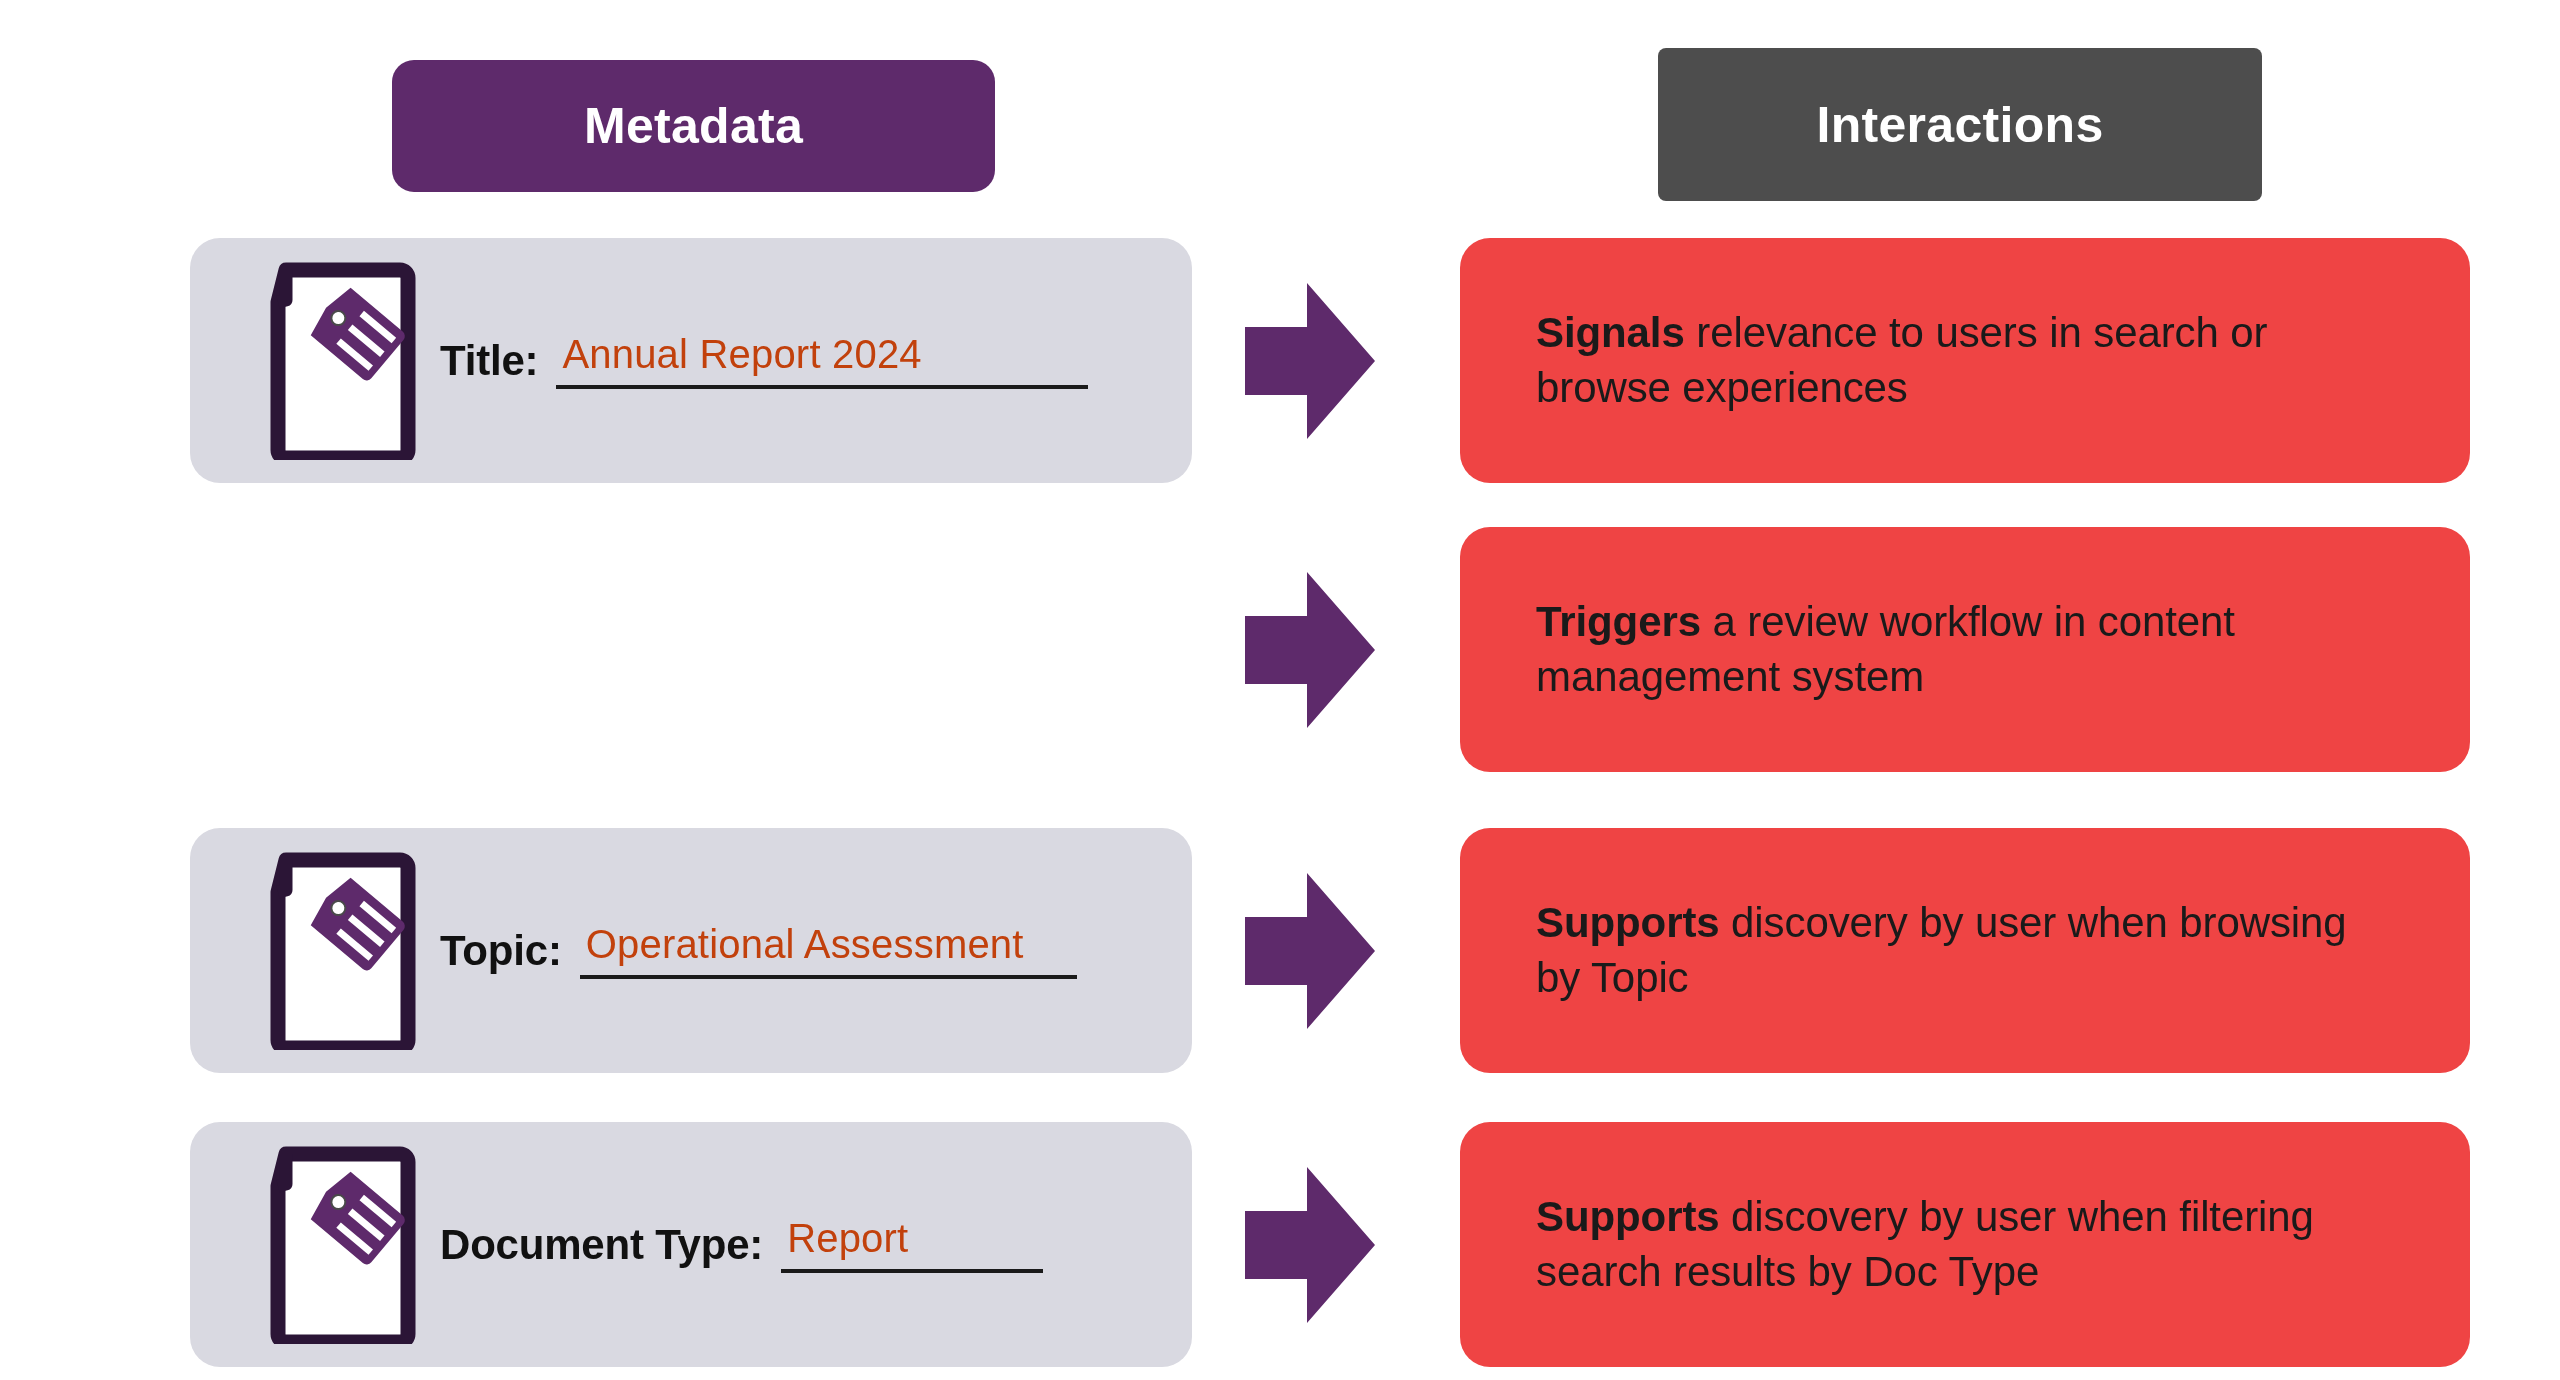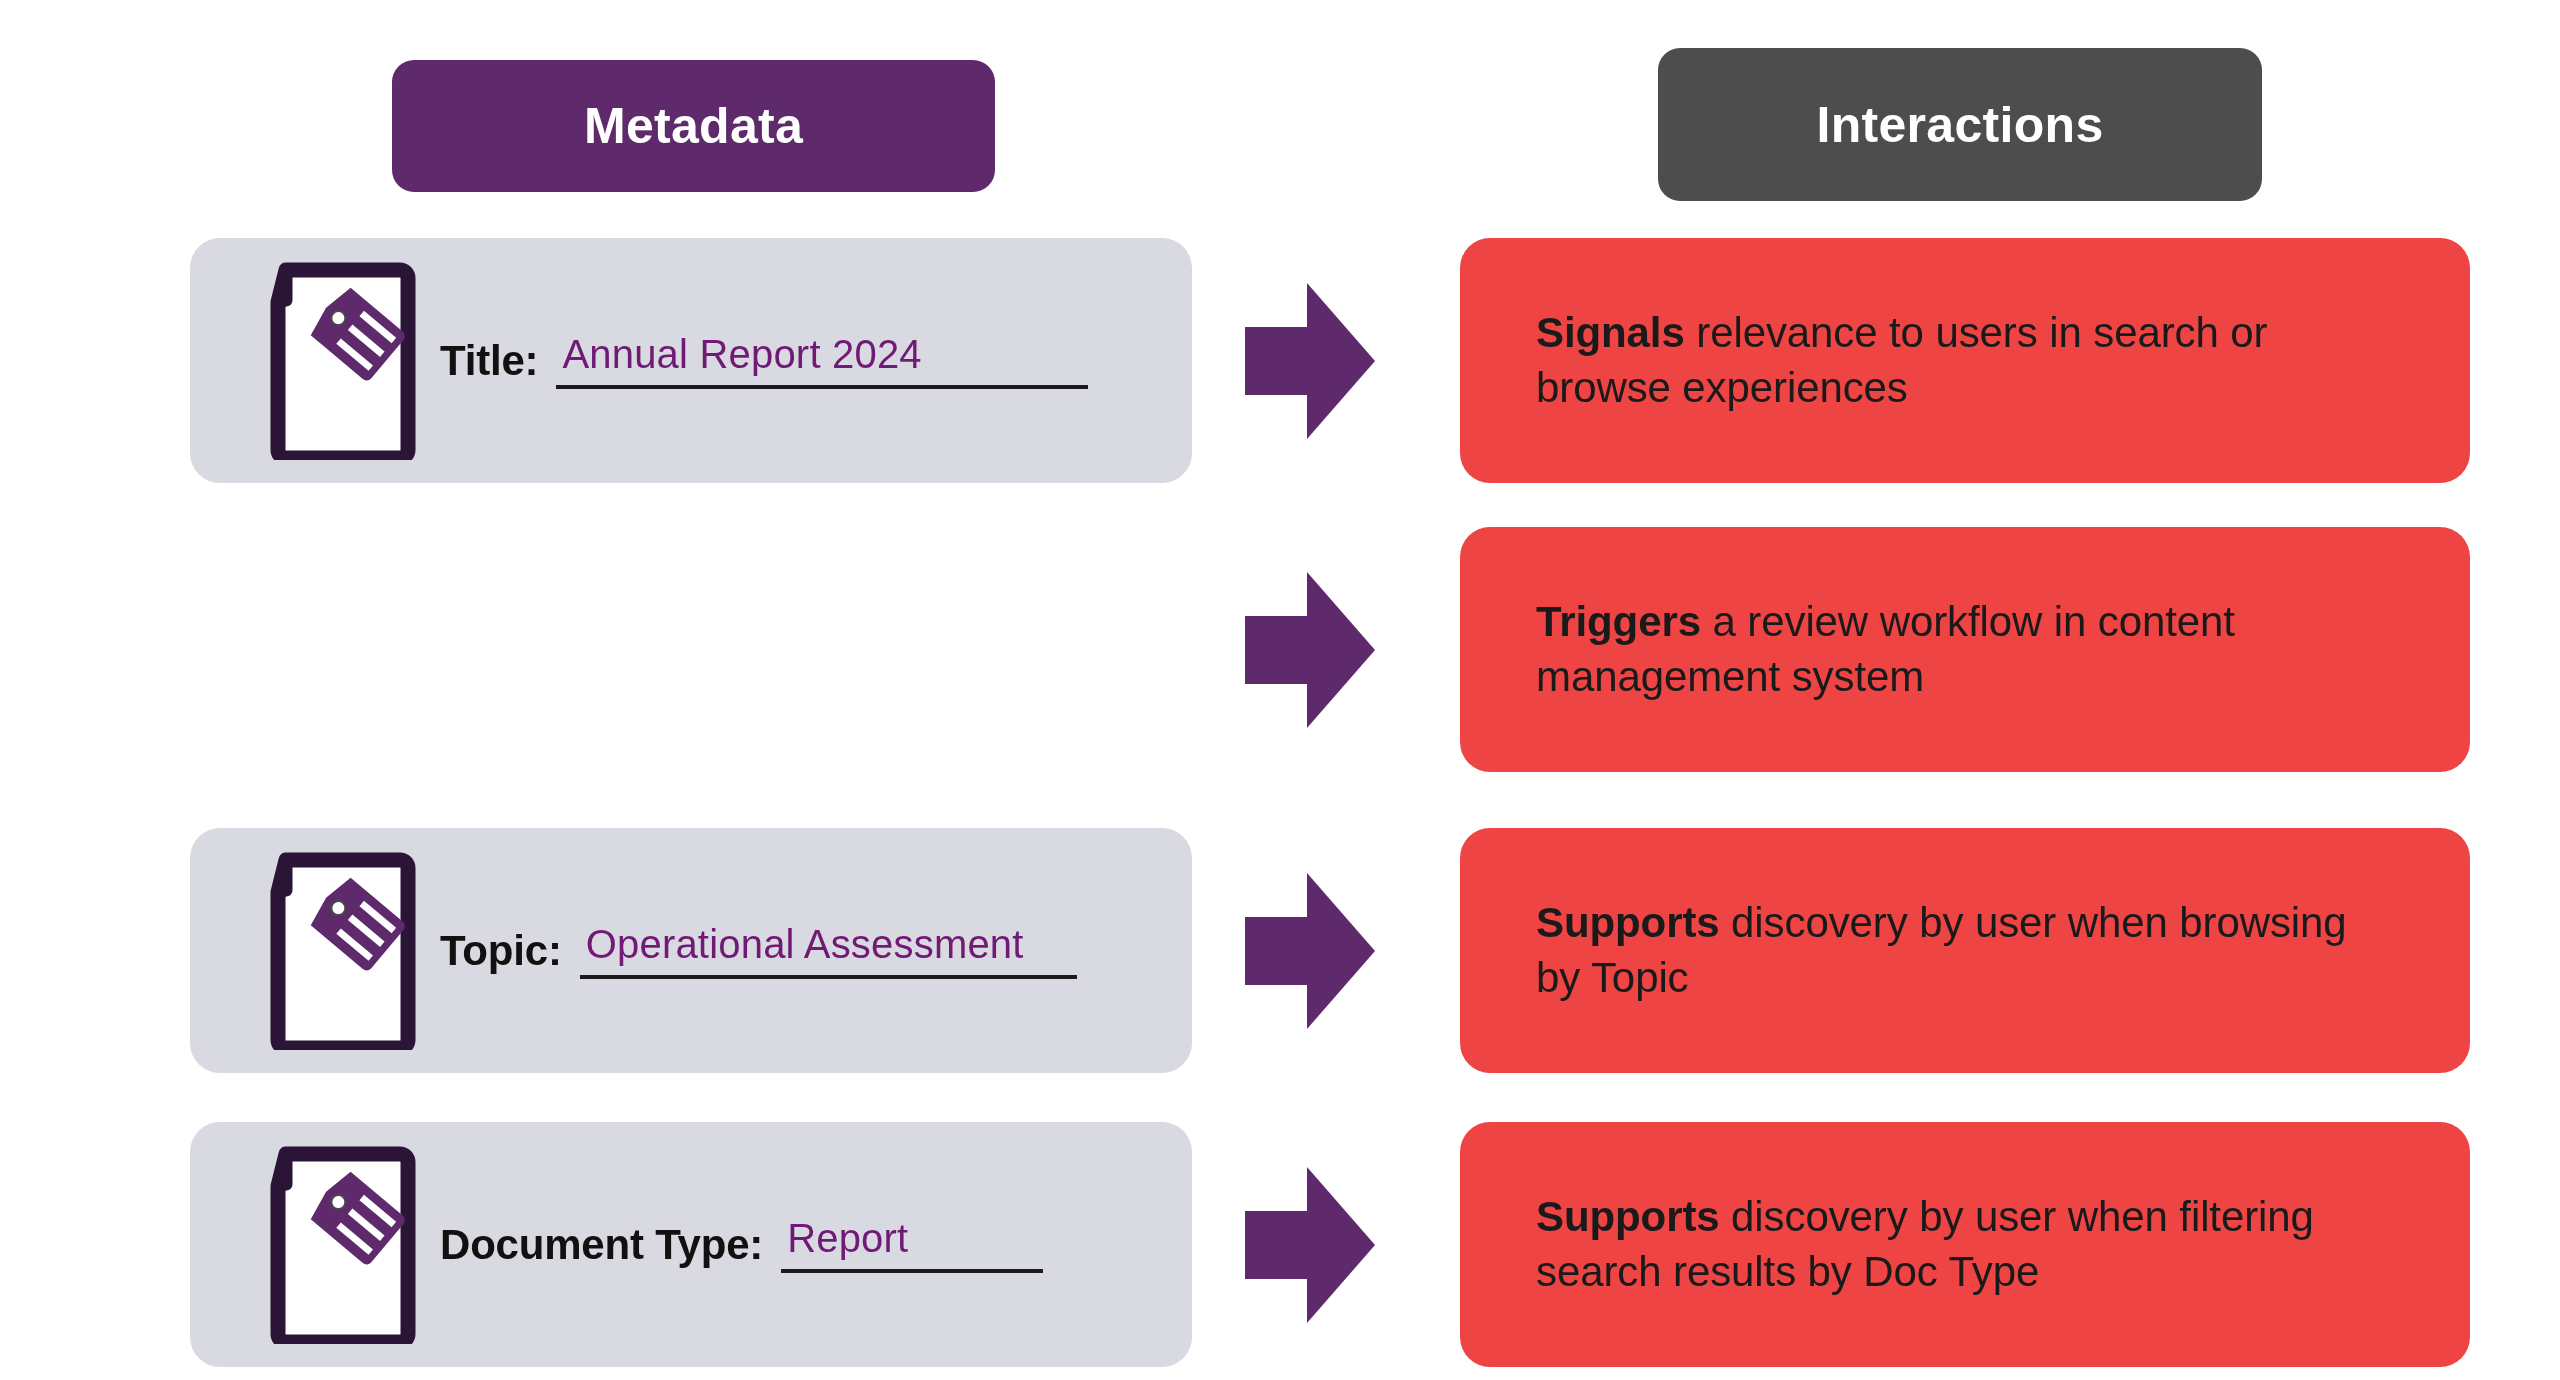--- a/index.html
+++ b/index.html
@@ -40,20 +40,21 @@
     width: 603px;
     height: 132px;
     background: #5E2A6B;
   }
   .col-header.interactions {
     left: 1658px;
     top: 30px;
     width: 604px;
     height: 153px;
     background: #4D4D4D;
+    border-radius: 8px;
   }
 
   
   .rows {
     position: absolute;
     left: 0;
     top: 0;
     width: 2560px;
     height: 1380px;
   }
@@ -106,21 +107,21 @@
   }
   .field-value-wrap {
     display: inline-block;
     margin-left: 18px;
     border-bottom: 4px solid #1a1a1a;
     padding: 0 6px 8px 6px;
     min-width: 240px;
   }
   .field-value {
     font-size: 40px;
-    color: #701a75;
+    color: #c2410c;
     letter-spacing: 0.2px;
   }
 
   
   .row.r0 .field-value-wrap { min-width: 520px; }
   .row.r1 .field-value-wrap { min-width: 250px; }
   .row.r2 .field-value-wrap { min-width: 485px; }
   .row.r3 .field-value-wrap { min-width: 250px; }
 
   

